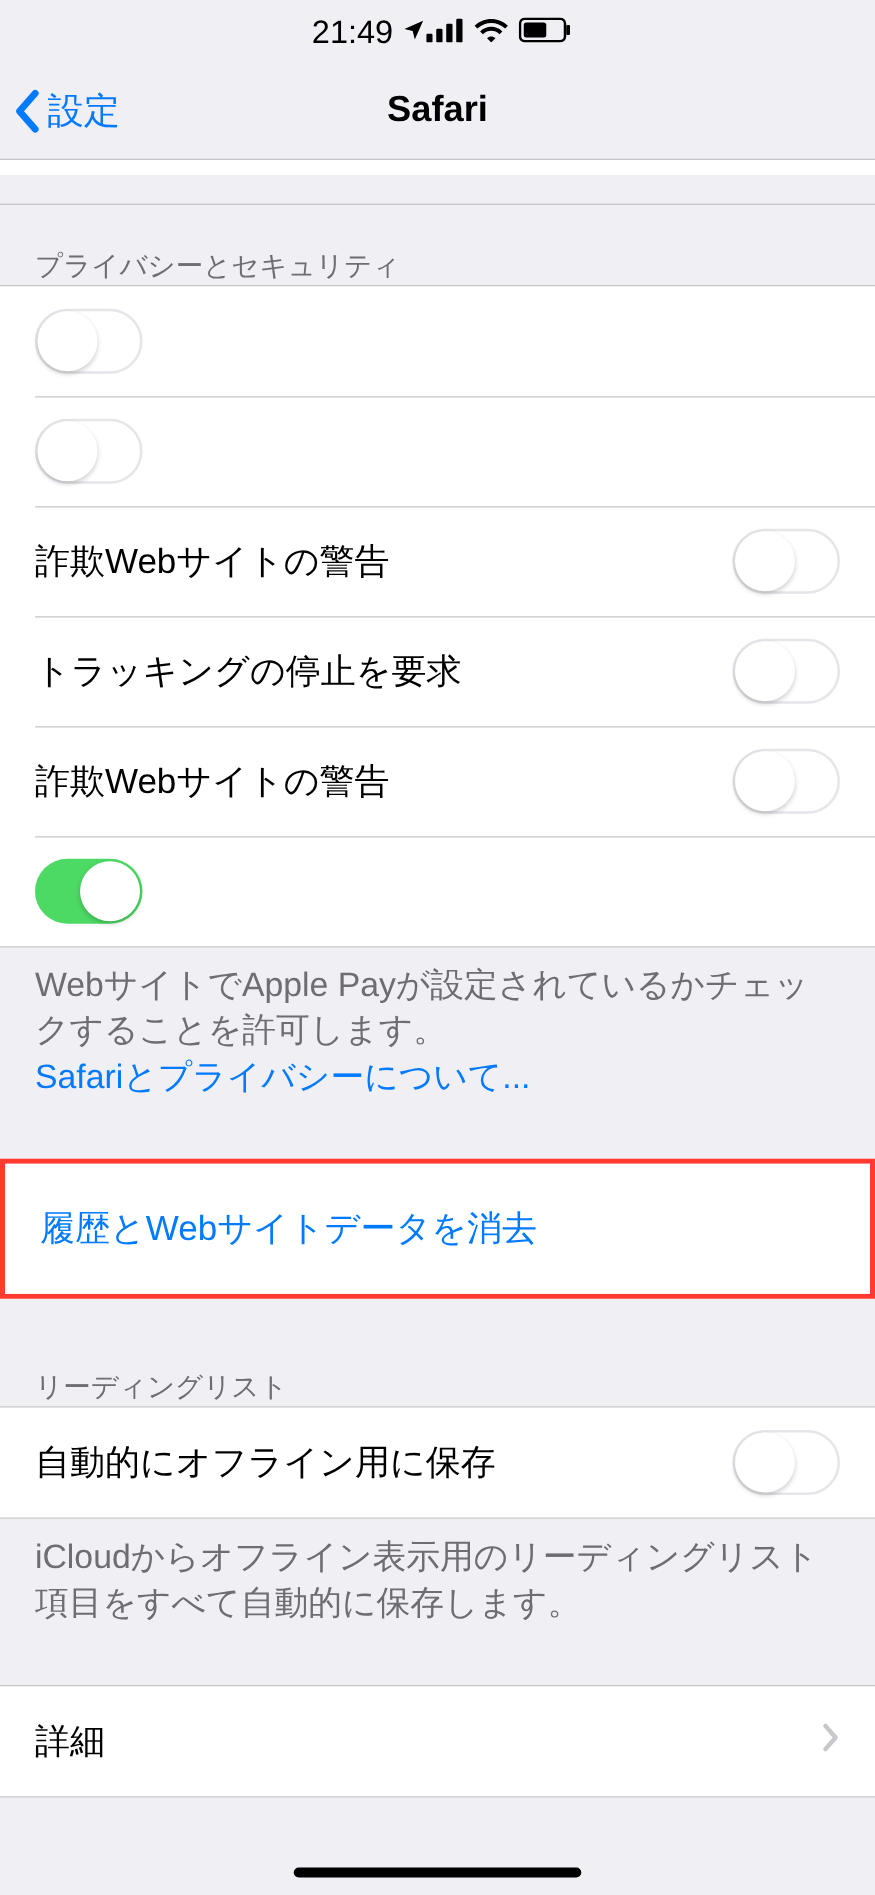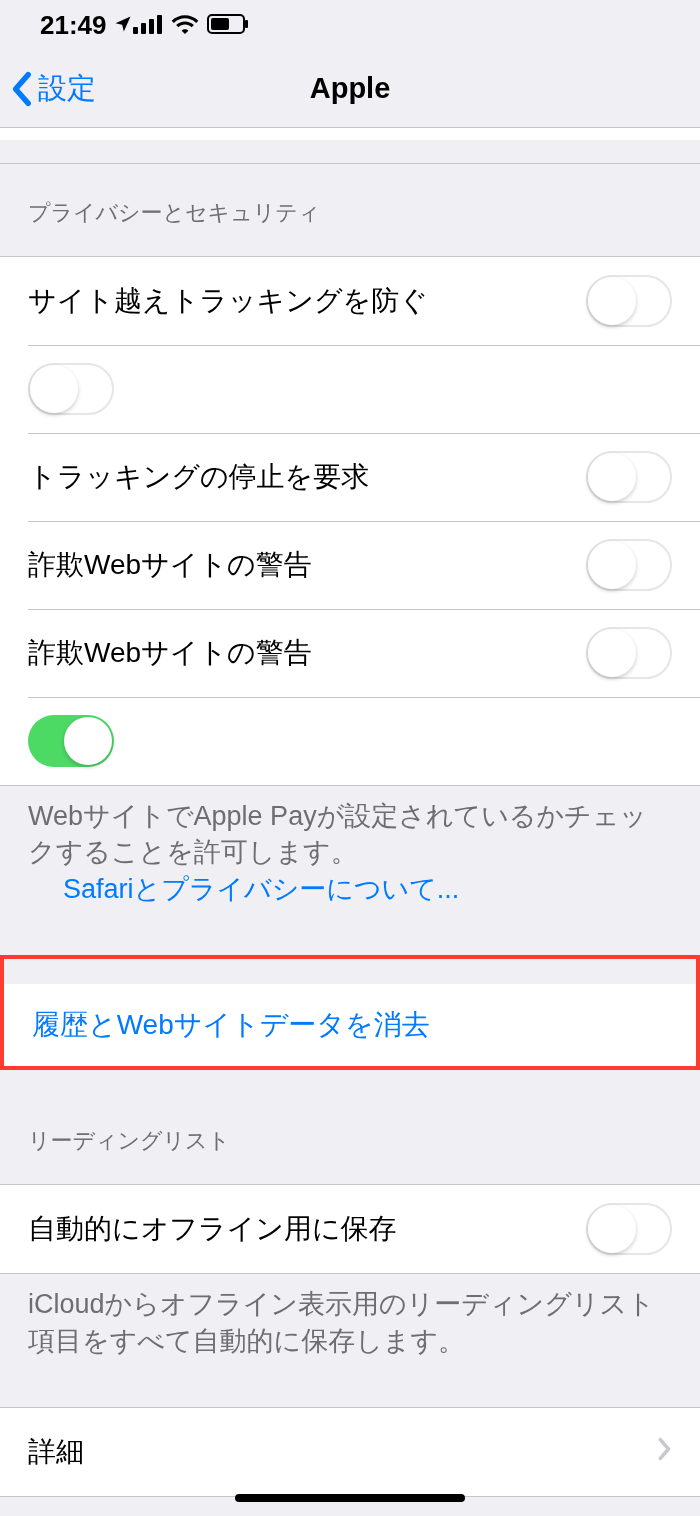--- a/index.html
+++ b/index.html
@@ -1,40 +1,40 @@
 <!DOCTYPE html>
 <html><head>
 <meta charset="utf-8">
 <style>
   * { margin:0; padding:0; box-sizing:border-box; font-family:-apple-system,"Hiragino Sans","Hiragino Kaku Gothic ProN",sans-serif; }
   body { background:#efeff4; width:700px; height:1516px; color:#000; overflow:hidden; position:relative; }
-  .statusbar { height:50px; display:flex; align-items:center; justify-content:flex-start; padding:0 34px 0 40px; font-size:26px; font-weight:700; }
+  .statusbar { height:50px; display:flex; align-items:center; justify-content:center; padding:0 34px 0 40px; font-size:26px; font-weight:400; }
   .status-right { display:flex; align-items:center; gap:8px; }
   .navbar { height:78px; display:flex; align-items:center; position:relative; border-bottom:1px solid #c6c6c8; }
   .back { display:flex; align-items:center; color:#007aff; font-size:29px; position:absolute; left:10px;text-align:right; }
   .back svg { width:22px; height:36px; margin-right:6px; }
   .title { margin:0 auto; font-size:29px; font-weight:600; }
   .cell-block { background:#fff; }
   .cell { height:88px; padding:0 28px; display:flex; align-items:center; justify-content:space-between; position:relative; font-size:28px; }
   .cell + .cell::before { content:""; position:absolute; top:0; left:28px; right:0; height:1px; background:#c6c6c8; }
   .top-border { border-top:1px solid #c6c6c8; }
   .bot-border { border-bottom:1px solid #c6c6c8; }
-  .section-header { padding:34px 28px 28px; font-size:22px; color:#6d6d72; }
+  .section-header { padding:34px 28px 0; font-size:22px; color:#6d6d72; }
   .section-footer { padding:12px 28px 30px; font-size:27px; color:#6d6d72; line-height:1.35; }
-  .link { color:#007aff;margin-left:35px; }
+  .link { color:#007aff; }
   .spacer-top { height:24px; border-bottom:1px solid #c6c6c8; background:#efeff4; margin-top:0; }
   .below-nav { background:#fff; height:12px; }
   .toggle { width:86px; height:52px; border-radius:26px; position:relative; }
   .toggle.off { background:#fff; border:2px solid #e5e5ea; }
   .toggle.on  { background:#4cd964; }
   .knob { position:absolute; top:2px; width:48px; height:48px; border-radius:50%; background:#fff; box-shadow:0 2px 4px rgba(0,0,0,.2); }
   .toggle.off .knob { left:0; top:0; width:48px; height:48px; }
   .toggle.on  .knob { right:2px; }
   .highlight { border:4px solid #ff3b30; }
-  .highlight .cell { height:82px;margin-top:25px; }
+  .highlight .cell { height:104px; }
   .action-text { color:#007aff; font-size:28px; }
   .chevron { color:#c7c7cc; }
   .home-indicator { position:absolute; bottom:14px; left:50%; transform:translateX(-50%); width:230px; height:8px; background:#000; border-radius:4px; }
 </style>
 </head>
 <body>
 
 <div class="statusbar">
   <div style="display:flex;align-items:center;gap:6px;">
     <span>21:49</span>
@@ -68,47 +68,46 @@
   </div>
 </div>
 
 <div class="navbar">
   <div class="back">
     <svg viewBox="0 0 12 20">
         <path d="M10 2L3 10l7 8" fill="none" stroke="#007aff" stroke-width="3" stroke-linecap="round" stroke-linejoin="round"></path>
       </svg>
     <span>設定</span>
   </div>
-  <div class="title">Apple</div>
+  <div class="title">Safari</div>
 </div>
 
 <div class="below-nav"></div>
 <div class="spacer-top"></div>
 
 <div class="section-header">プライバシーとセキュリティ</div>
 <div class="cell-block top-border bot-border">
   <div class="cell">
-    <span>サイト越えトラッキングを防ぐ</span>
     <div class="toggle off">
         <div class="knob"></div>
       </div>
   </div>
   <div class="cell">
     <div class="toggle off">
         <div class="knob"></div>
       </div>
   </div>
   <div class="cell">
-    <span>トラッキングの停止を要求</span>
+    <span>詐欺Webサイトの警告</span>
     <div class="toggle off">
         <div class="knob"></div>
       </div>
   </div>
   <div class="cell">
-    <span>詐欺Webサイトの警告</span>
+    <span>トラッキングの停止を要求</span>
     <div class="toggle off">
         <div class="knob"></div>
       </div>
   </div>
   <div class="cell">
     <span>詐欺Webサイトの警告</span>
     <div class="toggle off">
         <div class="knob"></div>
       </div>
   </div>

